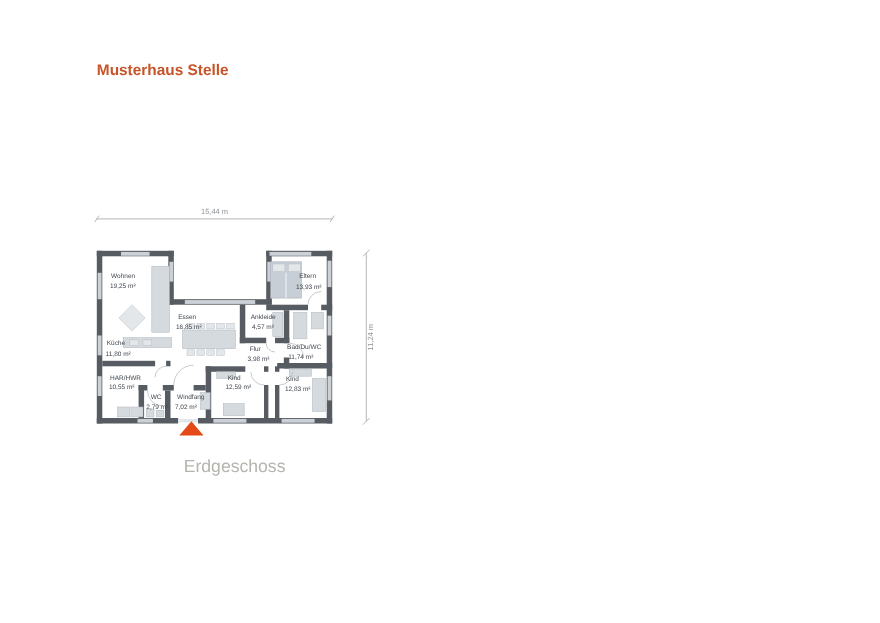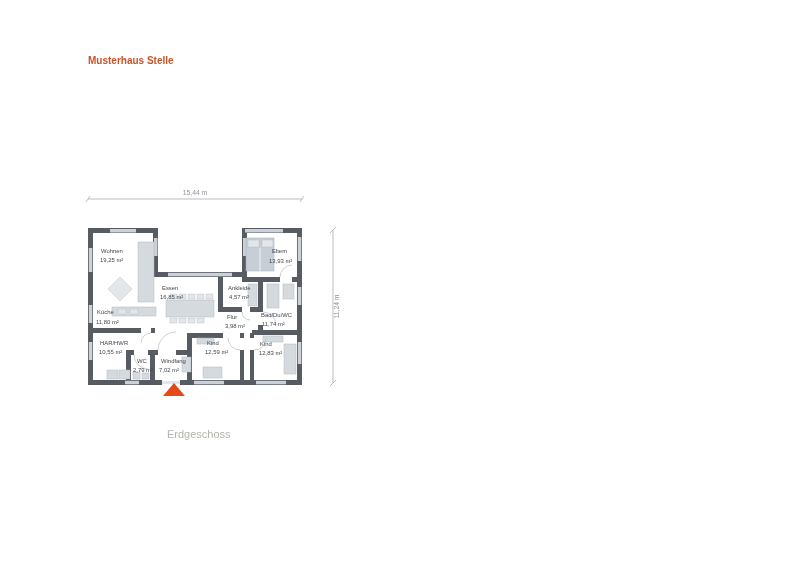--- a/index.html
+++ b/index.html
@@ -3,25 +3,25 @@
 <meta charset="utf-8">
 <style>
   html,body{margin:0;padding:0;}
   body{
     width:800px;height:566px;position:relative;overflow:hidden;
     background:#ffffff;
     font-family:"Liberation Sans", sans-serif;
   }
   .title{
     position:absolute;left:88px;top:55px;
-    font-size:10px;font-weight:bold;color:#c75329;
+    font-size:14px;font-weight:bold;color:#c75329;
   }
   .floor-label{
-    position:absolute;left:167px;top:428px;
-    font-size:11px;color:#b4b4ae;
+    position:absolute;left:167px;top:416px;
+    font-size:16px;color:#b4b4ae;
   }
   svg{position:absolute;left:0;top:0;}
   .wall{fill:#575c63;}
   .win{fill:#cbd1d7;}
   .win-light{fill:#e2e6ea;}
   .furn{fill:#d5dade;stroke:#b2b9c0;stroke-width:0.5;}
   .furn-dark{fill:#c7ced5;stroke:#a6adb4;stroke-width:0.5;}
   .furn-pale{fill:#e3e7ea;stroke:#b2b9c0;stroke-width:0.4;}
   .arc{fill:none;stroke:#b5bbc1;stroke-width:0.7;}
   .room{font-size:5.9px;fill:#41474e;}

